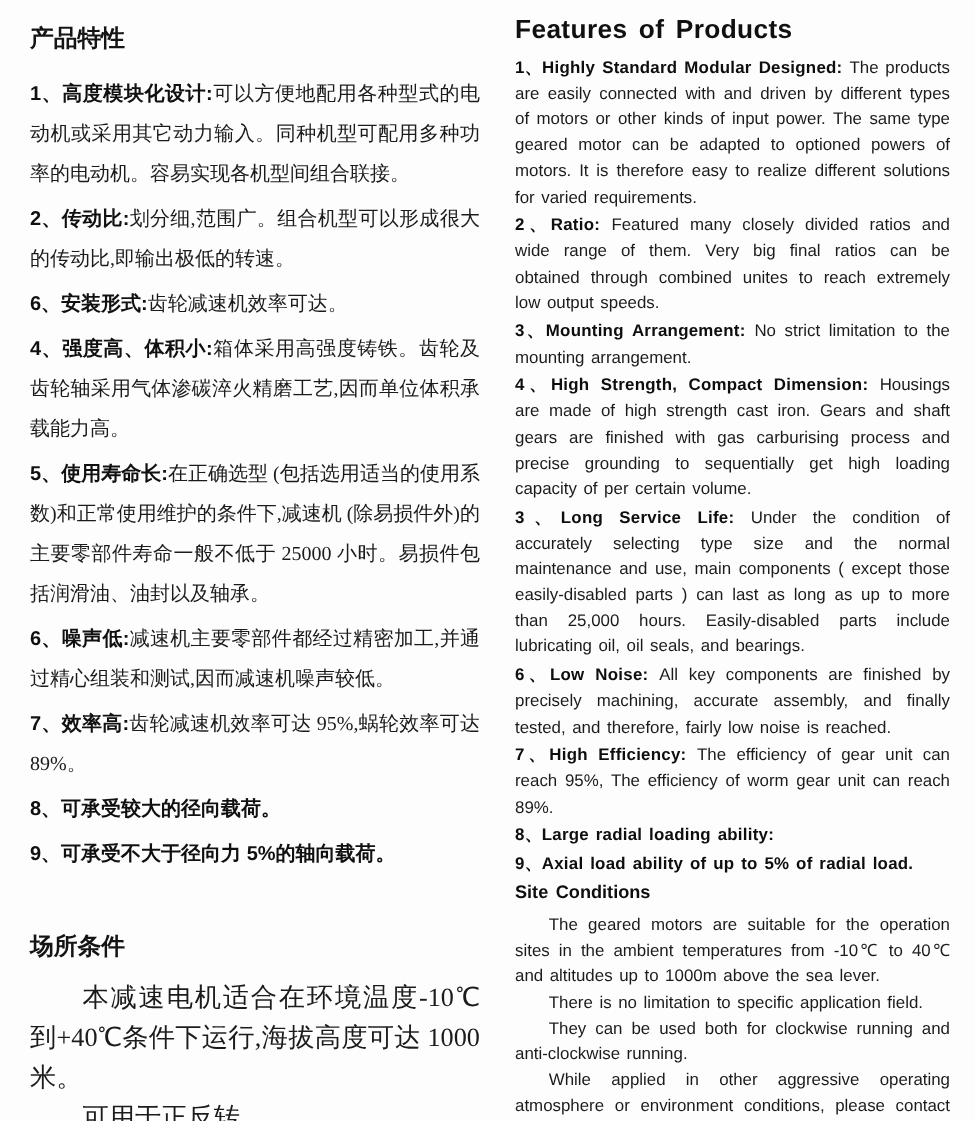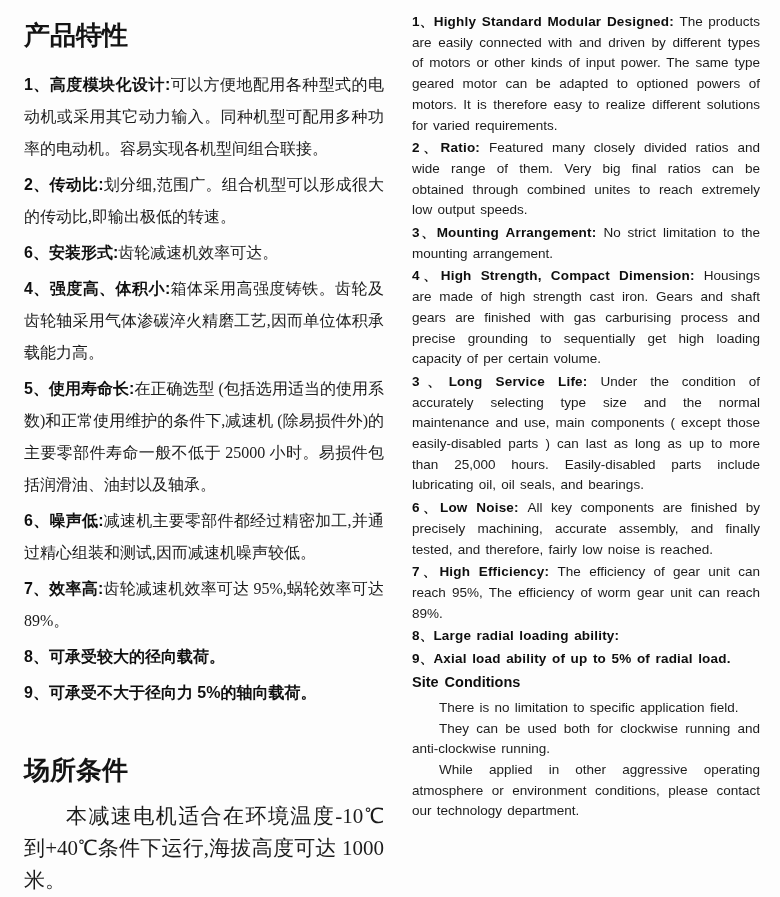--- a/index.html
+++ b/index.html
@@ -27,21 +27,21 @@
   .col-right {
     left: 412px;
     width: 348px;
     padding-top: 12px;
   }
 
   
   .cn-title {
     font-family: "Liberation Sans", sans-serif;
     font-weight: bold;
-    font-size: 26px;
+    font-size: 19px;
     margin: 0 0 16px 0;
     color: #141414;
   }
   .cn-site-title {
     margin-top: 44px;
     margin-bottom: 12px;
   }
   .cn-item {
     font-family: "Liberation Serif", serif;
     font-size: 16px;
@@ -123,30 +123,32 @@
     <p class="cn-item"><b>9、可承受不大于径向力 5%的轴向载荷。</b><span></span></p>
 
     <h1 class="cn-title cn-site-title">场所条件</h1>
     <p class="cn-para">本减速电机适合在环境温度-10℃到+40℃条件下运行,海拔高度可达 1000 米。</p>
     <p class="cn-para">可用于正反转。</p>
     <p class="cn-para">无行业限制。</p>
 
   </section>
 
   <section class="col col-right">
+    <h1 class="en-title">Features of Products</h1>
 
     <p class="en-item"><b>1、Highly Standard Modular Designed: </b><span>The products are easily connected with and driven by different types of motors or other kinds of input power. The same type geared motor can be adapted to optioned powers of motors. It is therefore easy to realize different solutions for varied requirements.</span></p>
     <p class="en-item"><b>2、Ratio: </b><span>Featured many closely divided ratios and wide range of them. Very big final ratios can be obtained through combined unites to reach extremely low output speeds.</span></p>
     <p class="en-item"><b>3、Mounting Arrangement: </b><span>No strict limitation to the mounting arrangement.</span></p>
     <p class="en-item"><b>4、High Strength, Compact Dimension: </b><span>Housings are made of high strength cast iron. Gears and shaft gears are finished with gas carburising process and precise grounding to sequentially get high loading capacity of per certain volume.</span></p>
     <p class="en-item"><b>3、Long Service Life: </b><span>Under the condition of accurately selecting type size and the normal maintenance and use, main components ( except those easily-disabled parts ) can last as long as up to more than 25,000 hours. Easily-disabled parts include lubricating oil, oil seals, and bearings.</span></p>
     <p class="en-item"><b>6、Low Noise: </b><span>All key components are finished by precisely machining, accurate assembly, and finally tested, and therefore, fairly low noise is reached.</span></p>
     <p class="en-item"><b>7、High Efficiency: </b><span>The efficiency of gear unit can reach 95%, The efficiency of worm gear unit can reach 89%.</span></p>
     <p class="en-item"><b>8、Large radial loading ability:</b><span></span></p>
     <p class="en-item"><b>9、Axial load ability of up to 5% of radial load.</b><span></span></p>
 
     <h2 class="en-site-title">Site Conditions</h2>
+    <p class="en-para">The geared motors are suitable for the operation sites in the ambient temperatures from -10℃ to 40℃ and altitudes up to 1000m above the sea lever.</p>
     <p class="en-para">There is no limitation to specific application field.</p>
     <p class="en-para">They can be used both for clockwise running and anti-clockwise running.</p>
     <p class="en-para">While applied in other aggressive operating atmosphere or environment conditions, please contact our technology department.</p>
   </section>
 
 </div>
 
 </body></html>

